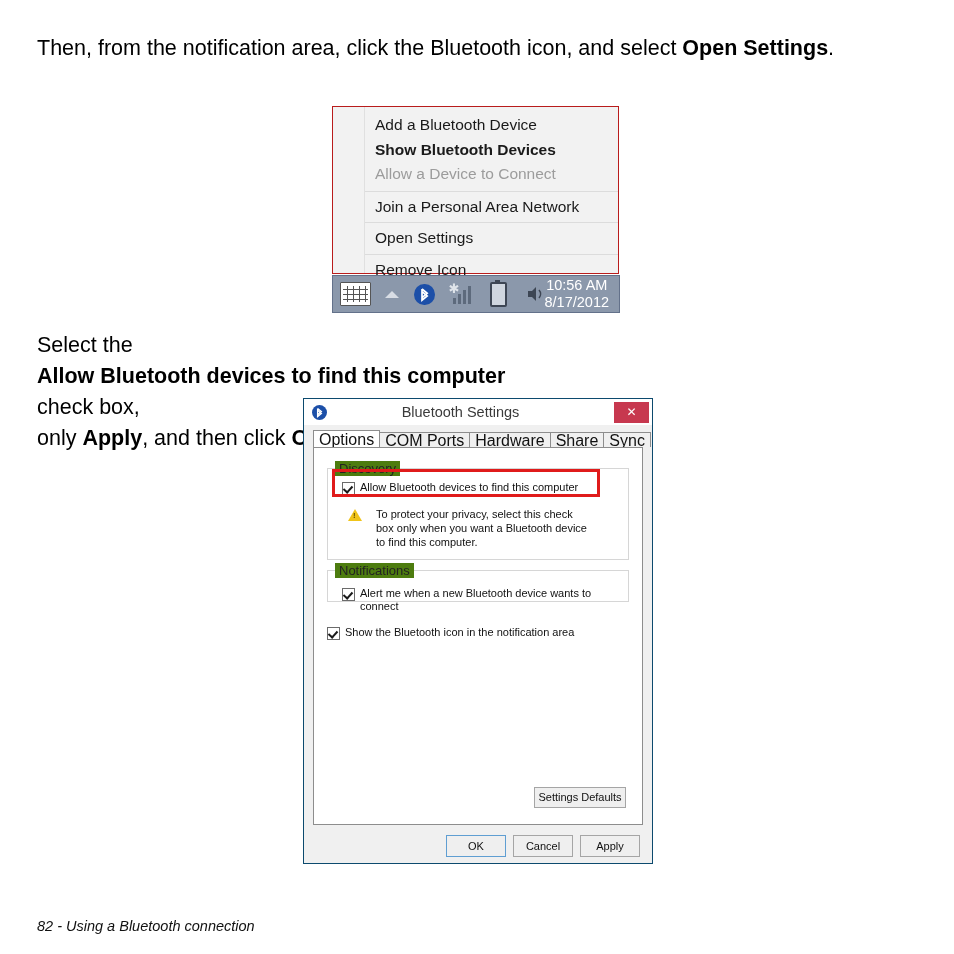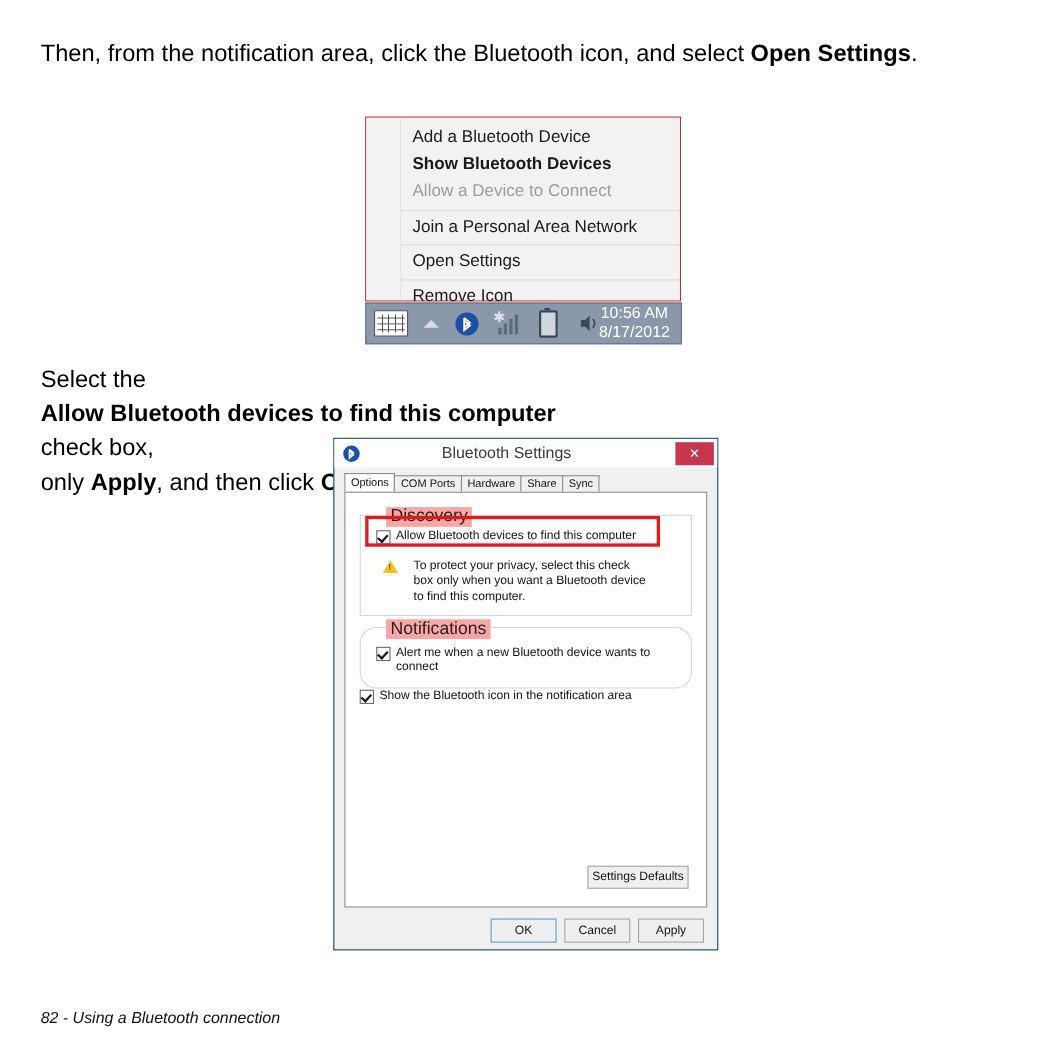--- a/index.html
+++ b/index.html
@@ -143,43 +143,43 @@
     margin-right:3px;flex:0 0 auto;
   }
 
   
   .tabstrip{
     position:relative;height:17px;margin:5px 0 0 9px;
     display:flex;align-items:flex-end;
   }
   .tab{
     height:15px;line-height:15px;
-    padding:0 5px;font-size:10px;color:#111;
+    padding:0 5px;font-size:16px;color:#111;
     border:1px solid #8d8d8d;border-bottom:none;
     background:#f0f0f0;margin-right:-1px;
     box-sizing:border-box;white-space:nowrap;
   }
   .tab.active{
     background:#fff;height:17px;line-height:17px;
   }
   .tabpane{
     position:absolute;left:9px;right:9px;top:48px;bottom:38px;
     background:#fff;border:1px solid #8d8d8d;
     box-sizing:border-box;
   }
 
   .grp{
     position:absolute;border:1px solid #d6d6d6;box-sizing:border-box;
   }
   .grplbl{
-    position:absolute;top:-8px;left:23px;background:#fca5a5;
-    padding:0 4px;font-size:16px;color:#222;
+    position:absolute;top:-8px;left:7px;background:#4d7c0f;
+    padding:0 4px;font-size:13px;color:#222;
   }
   #grpDiscovery{left:13px;right:13px;top:20px;height:92px;}
-  #grpNotif{left:13px;right:13px;top:122px;height:56px;border-radius:15px;}
+  #grpNotif{left:13px;right:13px;top:122px;height:32px;}
 
   .cbrow{display:flex;align-items:flex-start;}
   .cbox{
     width:11px;height:11px;border:1px solid #6b6b6b;background:#fff;
     position:relative;flex:0 0 auto;margin-top:1px;
   }
   .cbox.checked:after{
     content:"";position:absolute;left:2px;top:1px;
     width:4px;height:7px;border:solid #1a1a1a;
     border-width:0 2px 2px 0;transform:rotate(42deg);

